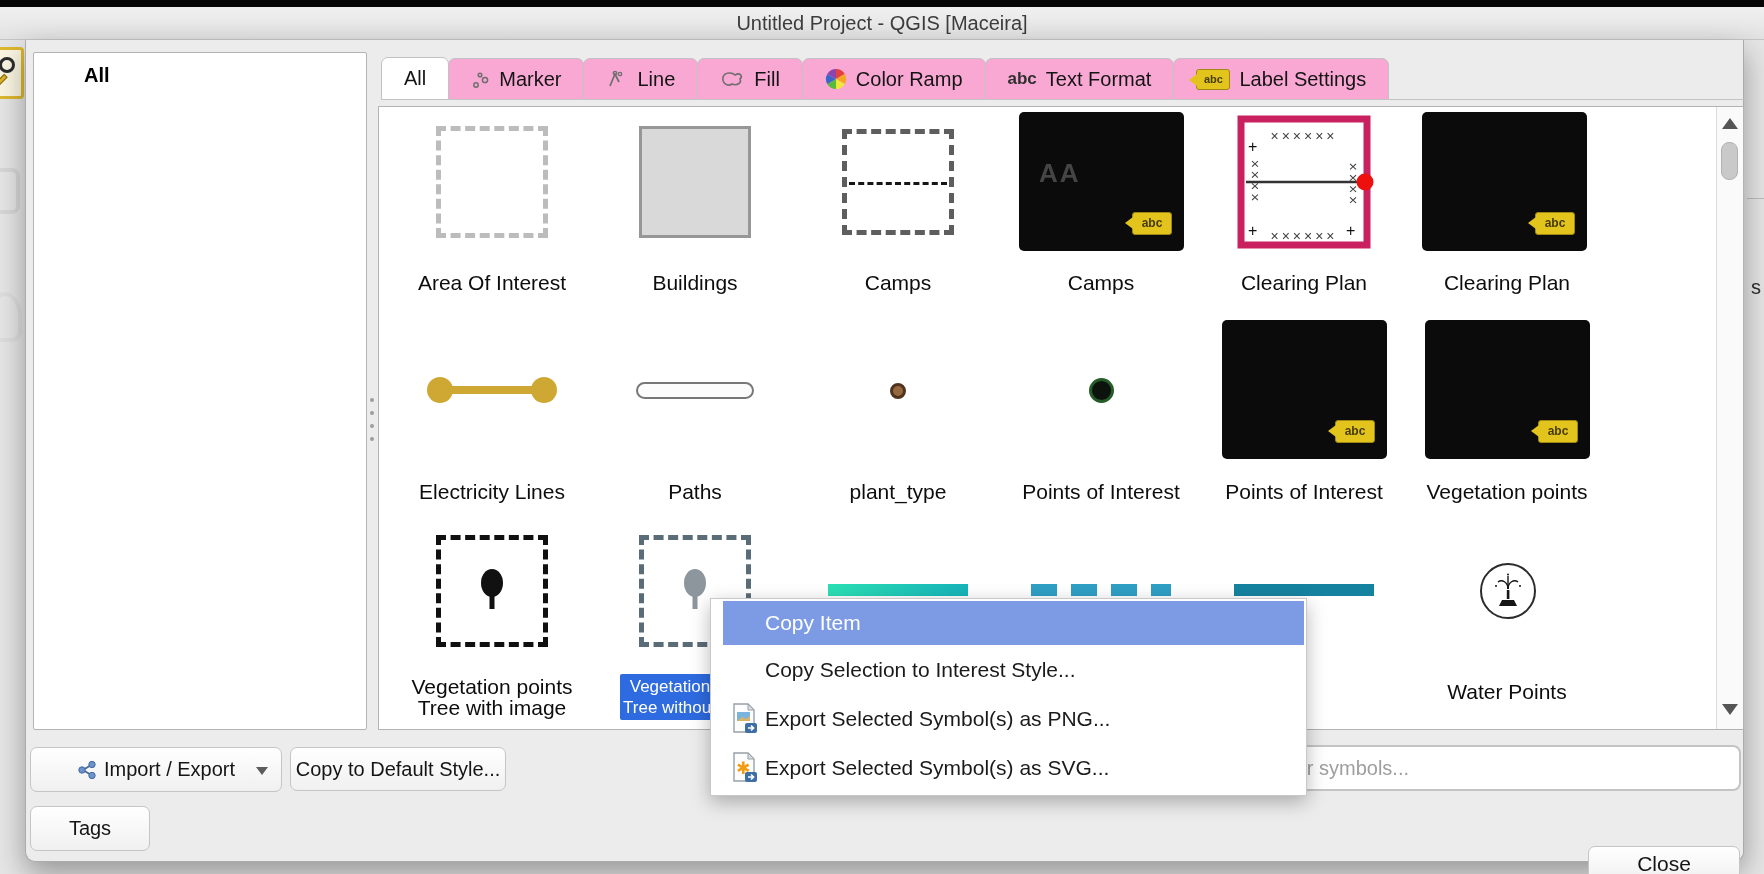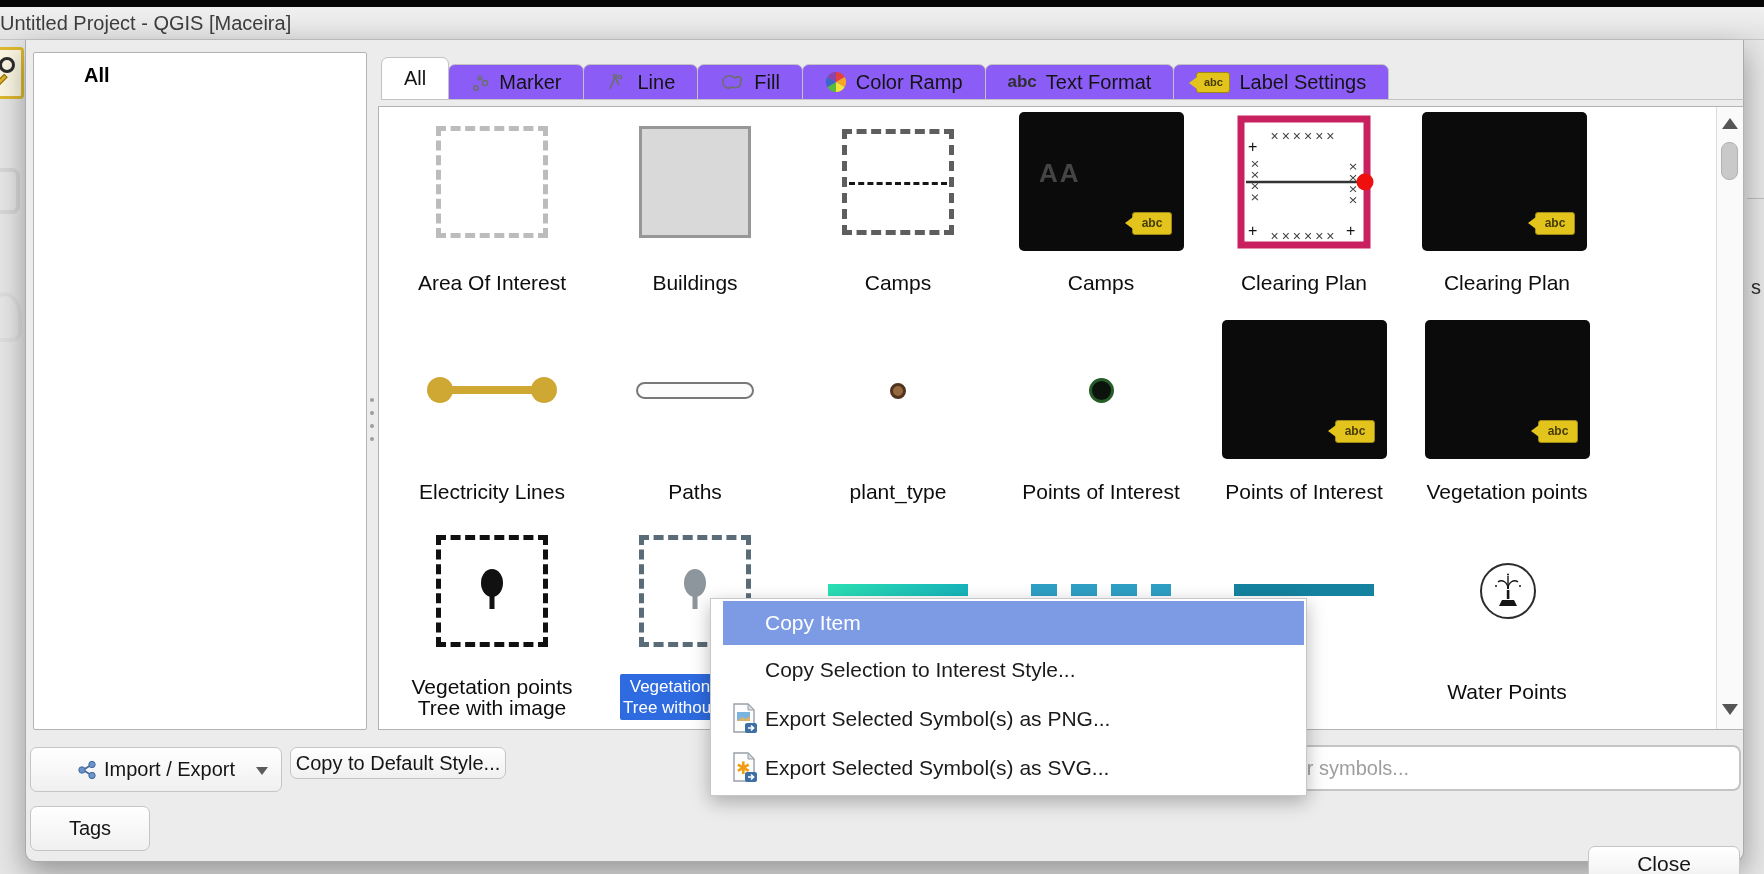--- a/index.html
+++ b/index.html
@@ -3,21 +3,21 @@
 <meta charset="utf-8">
 <style>
   html,body{margin:0;padding:0;background:#d8d8d8;}
   *{box-sizing:border-box;font-family:"Liberation Sans","DejaVu Sans",sans-serif;}
   .stage{position:relative;width:1764px;height:874px;overflow:hidden;background:#e6e6e6;}
 
   
   .topstrip{position:absolute;left:0;top:0;width:1764px;height:7px;background:#060606;}
   .titlebar{position:absolute;left:0;top:7px;width:1764px;height:33px;
     background:linear-gradient(#f0f0f0,#e2e2e2);border-bottom:1px solid #c6c6c6;
-    text-align:left;font-size:20px;color:#3d3d3d;line-height:33px;}
+    text-align:center;font-size:20px;color:#3d3d3d;line-height:33px;}
   .bg-mag{position:absolute;left:-13px;top:47px;width:37px;height:52px;border:3px solid #ddb92e;
     border-radius:4px;background:#faf6e2;}
   .bg-mag .lens{position:absolute;left:9px;top:7px;width:16px;height:16px;border:3px solid #2b2b2b;border-radius:50%;}
   .bg-mag .handle{position:absolute;left:4px;top:28px;width:14px;height:5px;background:#e0b42a;transform:rotate(135deg);border:1px solid #8a6d10;}
   .bg-ghost1{position:absolute;left:-12px;top:168px;width:32px;height:46px;border:4px solid #d7d7d7;border-radius:8px;}
   .bg-ghost2{position:absolute;left:-12px;top:292px;width:34px;height:50px;border:4px solid #dedede;border-radius:50% 50% 10px 10px;}
   .bg-right-line{position:absolute;left:1747px;top:198px;width:17px;height:1px;background:#bdbdbd;}
   .bg-right-s{position:absolute;left:1751px;top:276px;font-size:20px;color:#2e2e2e;}
   .bg-bottom-vline{position:absolute;left:1619px;top:862px;width:1px;height:12px;background:#bdbdbd;}
 
@@ -27,21 +27,21 @@
     box-shadow:0 12px 30px rgba(0,0,0,.35);}
 
   .leftpanel{position:absolute;left:33px;top:52px;width:334px;height:678px;background:#fff;
     border:1px solid #b3b3b3;border-radius:2px;padding-top:8px;}
   .litem{height:28px;line-height:28px;padding-left:50px;font-weight:bold;font-size:20px;color:#000;}
   .splitter{position:absolute;left:369px;top:398px;width:5px;height:62px;display:flex;flex-direction:column;gap:9px;align-items:center;}
   .splitter i{width:4px;height:4px;border-radius:2px;background:#9e9e9e;}
 
   
   .tabs{position:absolute;left:382px;top:57px;height:43px;display:flex;align-items:flex-end;}
-  .tab{height:36px;display:flex;align-items:center;gap:9px;padding:0 22px;background:#8b5cf6;
+  .tab{height:42px;display:flex;align-items:center;gap:9px;padding:0 22px;background:#f9a8d4;
     border:1px solid #c2c2c2;border-radius:7px 7px 0 0;margin-left:-1px;font-size:20px;color:#141414;}
   .tab.sel{height:43px;background:#fff;position:relative;z-index:3;}
   .tabline{position:absolute;left:382px;top:99px;width:1362px;height:1px;background:#c3c3c3;}
   .ticon{display:inline-flex;align-items:center;}
   .abc-word{font-weight:bold;font-size:17px;color:#2f2f2f;letter-spacing:0px;}
 
   
   .abctag{position:relative;width:40px;height:23px;background:#e3c41c;border:1px solid #9c8812;border-radius:3px;
     text-align:center;font-size:12px;font-weight:bold;color:#473c06;line-height:21px;}
   .abctag:before{content:"";position:absolute;left:-8px;top:4px;border-top:6px solid transparent;
@@ -97,21 +97,21 @@
   .mi3{top:144px;height:49px;line-height:49px;}
   .micon{position:absolute;left:8px;width:28px;height:32px;}
   .mi2 .micon{top:9px;} .mi3 .micon{top:9px;}
 
   
   .btn{position:absolute;background:linear-gradient(#ffffff,#f0f0f0);border:1px solid #c5c5c5;border-radius:7px;
     font-size:20px;color:#151515;display:flex;align-items:center;justify-content:center;gap:7px;}
   .b-ie{left:30px;top:747px;width:252px;height:45px;}
   .b-ie .caret{position:absolute;right:13px;top:19px;width:0;height:0;border-left:6px solid transparent;
     border-right:6px solid transparent;border-top:8px solid #5c5c5c;}
-  .b-cd{left:290px;top:747px;width:216px;height:32px;}
+  .b-cd{left:290px;top:747px;width:216px;height:44px;}
   .b-help{left:30px;top:806px;width:120px;height:45px;}
   .b-close{left:1588px;top:806px;width:152px;height:36px;font-size:21px;margin-top:40px;}
   .search{position:absolute;left:1255px;top:745px;width:486px;height:46px;background:#fff;border:2px solid #c4c4c4;
     border-radius:8px;font-size:20px;color:#3c3c3c;padding:0 12px;z-index:6;}
   .search::placeholder{color:#9e9e9e;}
 </style>
 </head>
 <body>
 
 <div class="stage">

